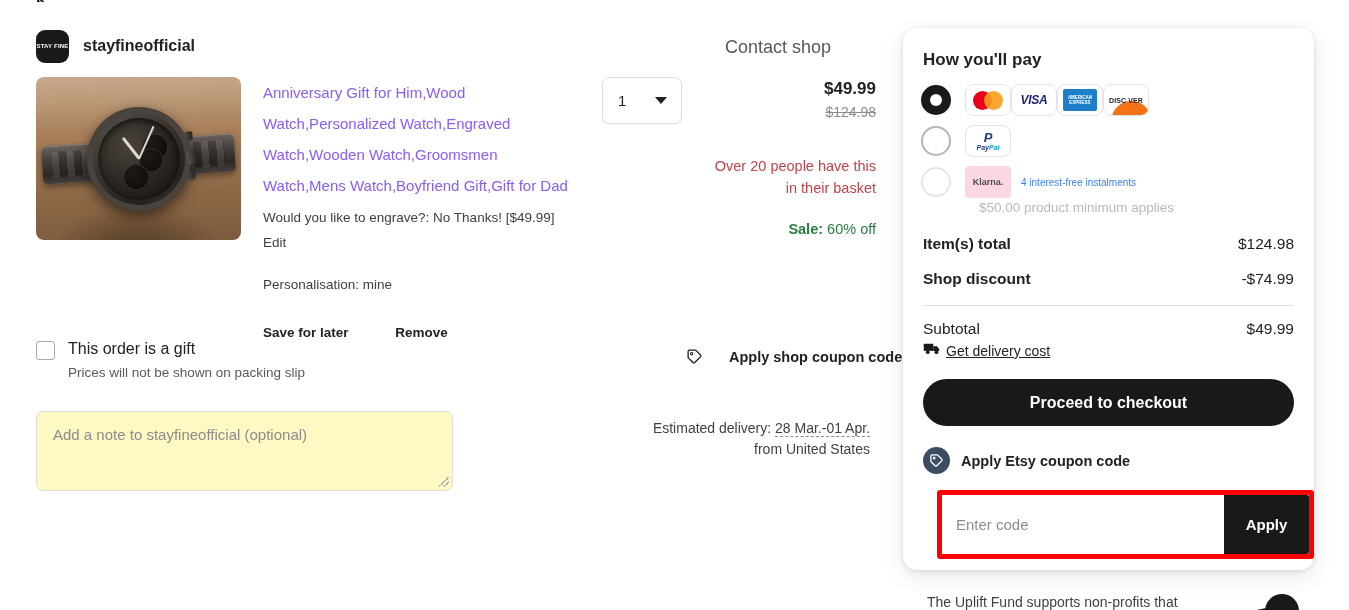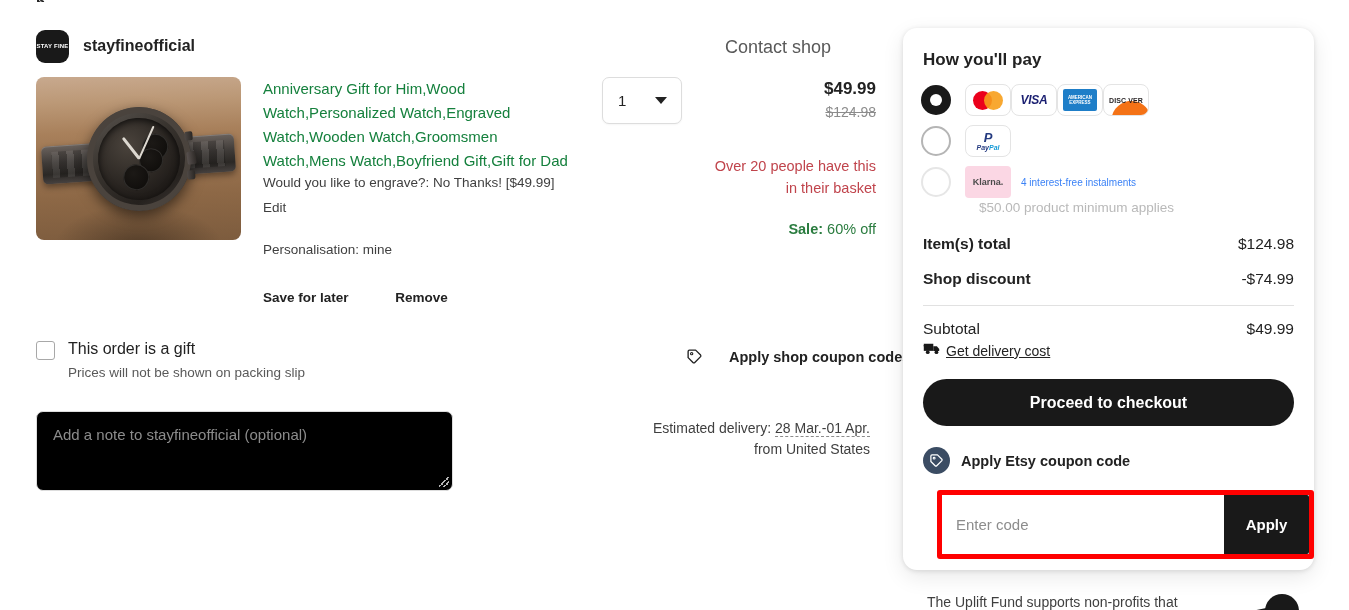--- a/index.html
+++ b/index.html
@@ -82,22 +82,22 @@
   .hand-h { width: 3px; height: 27px; margin-left: -1.5px; margin-top: -27px; transform: rotate(-34deg); }
   .hand-m { width: 2px; height: 36px; margin-left: -1px; margin-top: -36px; transform: rotate(28deg); }
   .crown { position: absolute; right: -5px; top: 46%; width: 9px; height: 13px;
     background: linear-gradient(90deg,#595250,#2e2a27); border-radius: 2px; transform: rotate(-4deg); }
   .pusher { position: absolute; width: 8px; height: 9px; right: -3px;
     background: linear-gradient(90deg,#4e4845,#2a2724); border-radius: 2px; }
   .pusher.p1 { top: 27%; }
   .pusher.p2 { bottom: 27%; }
 
   .details { margin-left: 22px; width: 375px; }
-  .title { font-size: 15px; line-height: 24px; color: #15803d; }
-  .variation { font-size: 13.5px; color: #3f3f3f; line-height: 20px; }
+  .title { font-size: 15px; line-height: 31px; color: #8b5cf6; }
+  .variation { font-size: 13.5px; color: #3f3f3f; margin-top: 7px; line-height: 20px; }
   .edit-link { font-size: 13.5px; color: #3f3f3f; margin-top: 7px; text-decoration: none; display: inline-block; }
   .personalisation { font-size: 13.5px; color: #3f3f3f; margin-top: 26px; }
   .item-actions { margin-top: 33px; font-size: 13.5px; font-weight: 700; color: #222; }
   .item-actions a { color: #222; text-decoration: none; margin-right: 43px; }
 
   .qty-wrap { margin-left: 20px; flex: none; }
   .qty-select {
     width: 80px; height: 47px; border: 1px solid #ddd; border-radius: 7px;
     background: #fff; display: flex; align-items: center; justify-content: space-between;
     padding: 0 14px 0 15px; font-size: 15px; color: #222;
@@ -114,21 +114,21 @@
 
   
   .gift-row { position: absolute; left: 36px; top: 338px; display: flex; align-items: flex-start; }
   .checkbox { width: 19px; height: 19px; border: 1.5px solid #a8a8a8; border-radius: 3px; background: #fff; margin-top: 3px; flex: none; }
   .gift-texts { margin-left: 13px; }
   .gift-label { font-size: 16px; color: #222; line-height: 22px; }
   .gift-sub { font-size: 13.5px; color: #595959; margin-top: 5px; }
 
   .note-box {
     position: absolute; left: 36px; top: 411px; width: 417px; height: 80px;
-    border: 1px solid #ddd; border-radius: 7px; background: #000000;
+    border: 1px solid #ddd; border-radius: 7px; background: #fef9c3;
     padding: 14px 16px; font-size: 15px; color: #8c8c8c;
   }
   .resize-handle {
     position: absolute; right: 3px; bottom: 3px; width: 10px; height: 10px;
     background:
       linear-gradient(135deg, transparent 45%, #b4b4b4 45%, #b4b4b4 55%, transparent 55%),
       linear-gradient(135deg, transparent 70%, #b4b4b4 70%, #b4b4b4 80%, transparent 80%);
   }
 
   

